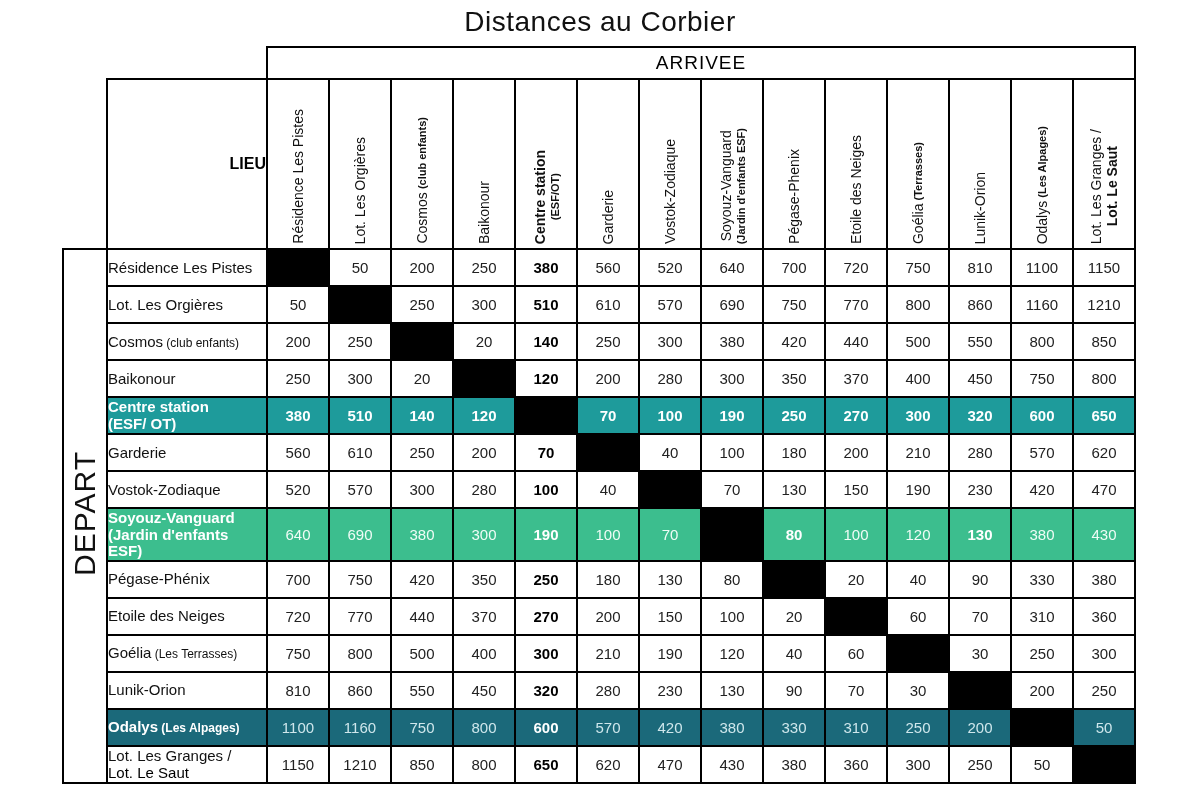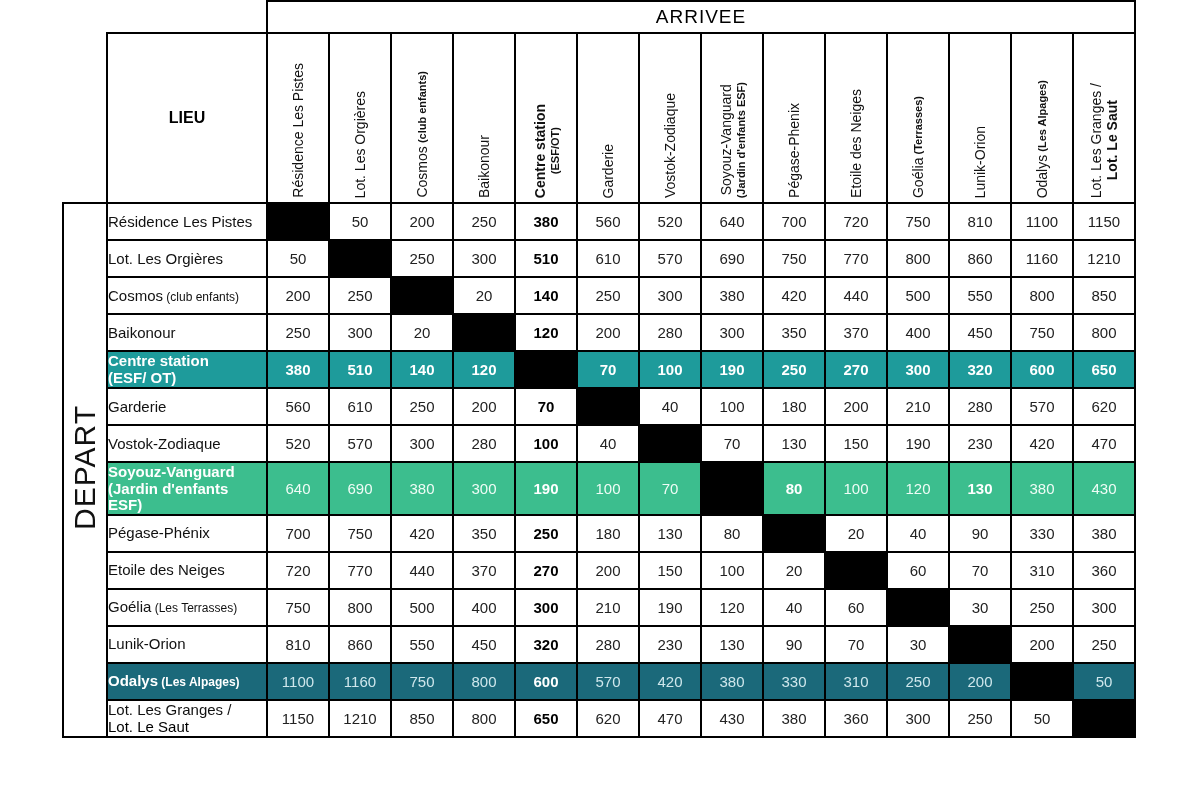--- a/index.html
+++ b/index.html
@@ -5,21 +5,21 @@
   html,body { margin:0; padding:0; background:#fff; width:1200px; height:800px; overflow:hidden;
               font-family:"Liberation Sans","DejaVu Sans",sans-serif; }
   .page { width:1200px; height:800px; position:relative; }
   .title { font-size:28px; font-weight:400; text-align:center; margin:6px 0 8px 0; color:#111; letter-spacing:0.5px; }
 
   table.dist { border-collapse:collapse; table-layout:fixed; margin-left:62px;padding-left:33px; }
   table.dist th, table.dist td { border:2px solid var(--border,#000); padding:0; }
   td.noborder { border:none !important; background:#fff; }
 
   th.arrivee { height:30px; font-size:19px; font-weight:400; text-align:center; letter-spacing:1px; }
-  th.lieu { font-size:16px; font-weight:700; text-align:center; vertical-align:middle; }
+  th.lieu { font-size:16px; font-weight:700; text-align:right; vertical-align:middle; }
   th.hcol { height:168px; vertical-align:bottom; text-align:center; padding-bottom:5px; background:#fff; }
 
   .rot { writing-mode:vertical-rl; transform:rotate(180deg); display:inline-block;
          line-height:1.12; white-space:nowrap; }
   .h-main { font-size:14px; font-weight:400; color:#111; }
   .h-suf  { font-size:11px; color:#111; }
   .h-sub  { display:block; font-size:11px; color:#111; }
   .h-sub.big { font-size:14px; }
   .b { font-weight:700 !important; }
 
@@ -47,20 +47,21 @@
   td.hl-green     { background:var(--green); }
   td.hl-dark_teal { background:var(--dark_teal); }
   td.val.hl-teal      { color:#eafafa; }  td.val.hl-teal.b      { color:#fff; }
   td.val.hl-green     { color:#effcf6; }  td.val.hl-green.b     { color:#fff; }
   td.val.hl-dark_teal { color:#cfe7ec; }  td.val.hl-dark_teal.b { color:#fff; }
 </style>
 </head>
 <body>
 
 <div class="page">
+  <h1 class="title">Distances au Corbier</h1>
 
   <table class="dist">
     <colgroup>
       <col style="width:42px">
         <col style="width:160px">
       <col style="width:62px">
         <col style="width:62px">
         <col style="width:62px">
         <col style="width:62px">
       <col style="width:62px">

